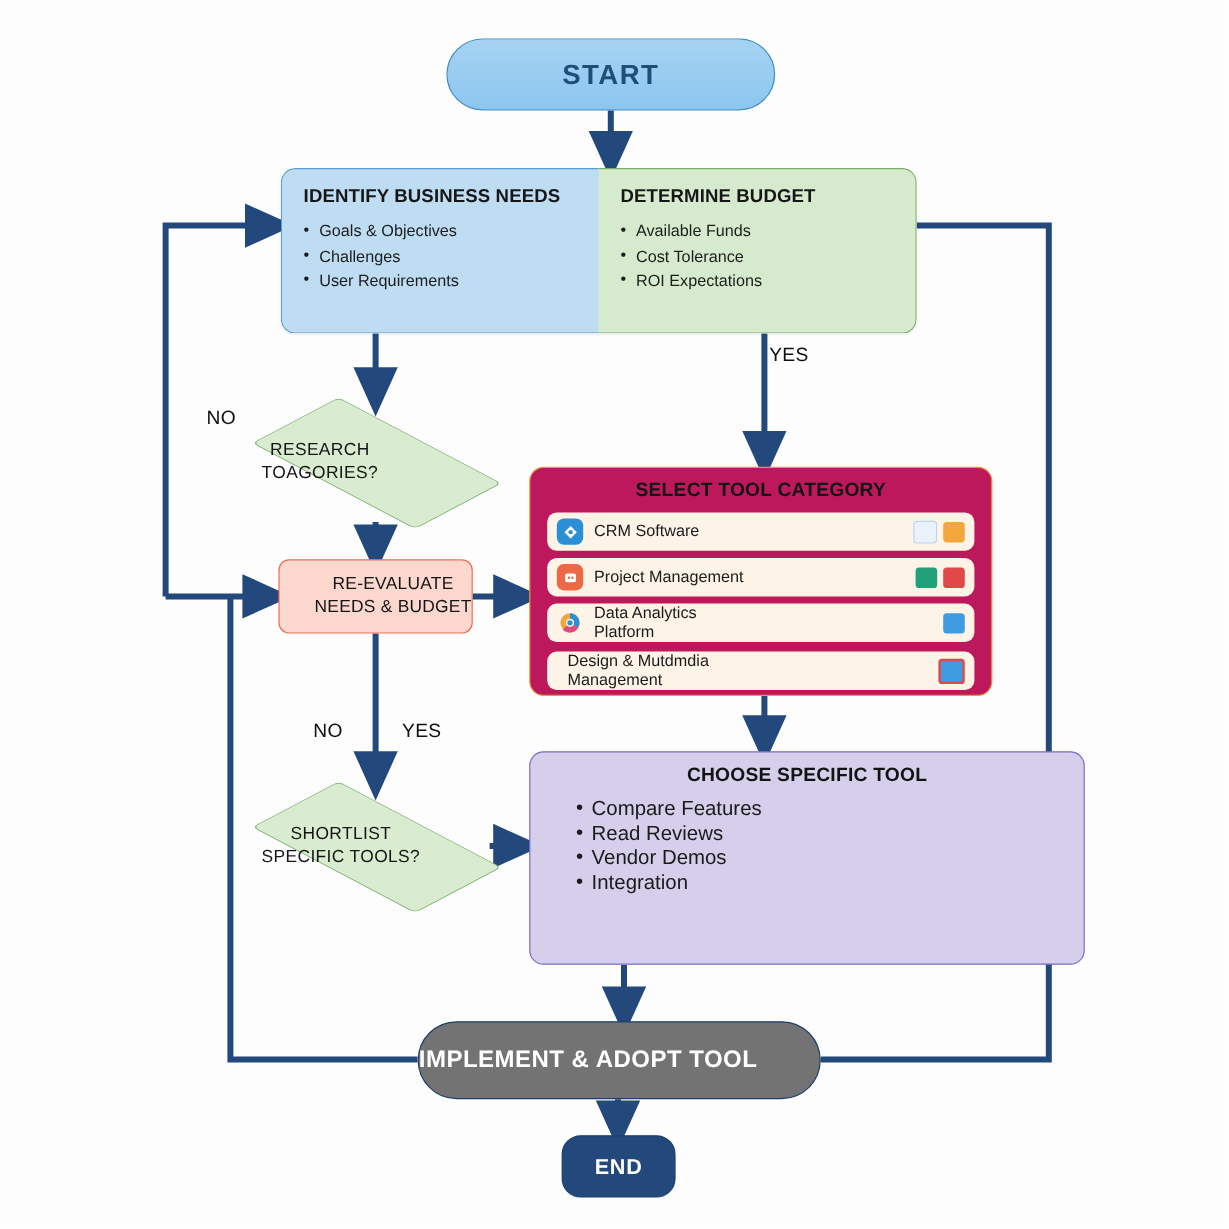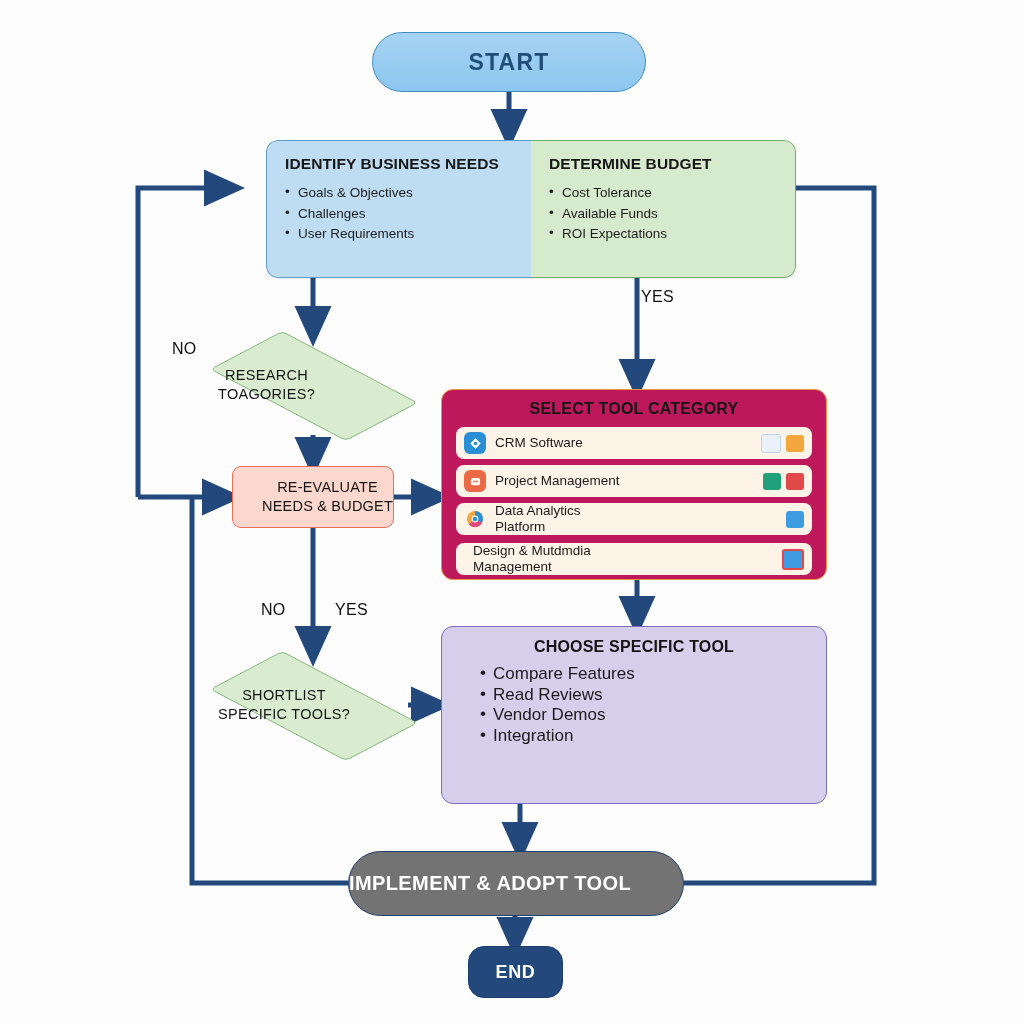--- a/index.html
+++ b/index.html
@@ -33,21 +33,20 @@
     background:#23497c;border:1.5px solid #1d3e6b;border-radius:16px;
     display:flex;align-items:center;justify-content:center;
     color:#ffffff;font-size:18px;font-weight:bold;letter-spacing:.6px;
   }
 
   
   .dual-box{
     left:234px;top:140px;width:530px;height:138px;
     border-radius:12px;overflow:hidden;display:flex;
     box-shadow:0 1px 2px rgba(0,0,0,.07);
-    margin-left:32px;
   }
   .panel{flex:1;padding:14px 18px 10px 18px;box-sizing:border-box;}
   .panel-left{background:#bedcf2;border:1.3px solid #5a9ed0;border-right:none;
     border-radius:12px 0 0 12px;}
   .panel-right{background:#d6ebcd;border:1.3px solid #74ad6b;border-left:none;
     border-radius:0 12px 12px 0;}
   .panel h3{margin:0 0 10px 0;font-size:15.5px;font-weight:bold;color:#161616;
     letter-spacing:.1px;}
   .panel ul{margin:0;padding:0;list-style:none;}
   .panel li{font-size:13.5px;color:#1c1c1c;line-height:20.5px;
@@ -97,21 +96,21 @@
   .cat-split{display:flex;gap:8px;flex-direction:column;}
   .cat-split .cat-row{flex:1;height:46px;margin-bottom:0;}
   .cat-split .cname{white-space:pre-line;}
   .badge{width:22px;height:22px;border-radius:6px;flex:none;
     display:flex;align-items:center;justify-content:center;}
   .minis{display:flex;gap:5px;align-items:center;flex:none;}
   .mini{width:18px;height:17px;border-radius:3px;}
 
   
   .choose-box{
-    left:441px;top:626px;width:386px;height:178px;
+    left:441px;top:626px;width:463px;height:178px;
     background:#d5cfeb;border:1.5px solid #7b6cc0;border-radius:12px;
     padding:11px 16px;
   }
   .choose-box h3{margin:0 0 8px 0;text-align:center;font-size:16px;
     font-weight:bold;color:#131313;letter-spacing:.2px;}
   .choose-box ul{margin:0;padding:0 0 0 22px;list-style:none;}
   .choose-box li{font-size:17px;color:#1a1a1a;line-height:20.6px;
     padding-left:13px;position:relative;}
   .choose-box li:before{content:"•";position:absolute;left:0;top:-1px;}
 
@@ -175,22 +174,22 @@
       <h3>IDENTIFY BUSINESS NEEDS</h3>
       <ul>
         <li>Goals &amp; Objectives</li>
         <li>Challenges</li>
         <li>User Requirements</li>
       </ul>
     </div>
     <div class="panel panel-right">
       <h3>DETERMINE BUDGET</h3>
       <ul>
+        <li>Available Funds</li>
         <li>Cost Tolerance</li>
-        <li>Available Funds</li>
         <li>ROI Expectations</li>
       </ul>
     </div>
   </div>
 
   <div class="node diamond diamond-research">
     <div class="dshape"></div>
     <div class="dlabel">
       <div>RESEARCH</div>
       <div>TOAGORIES?</div>

